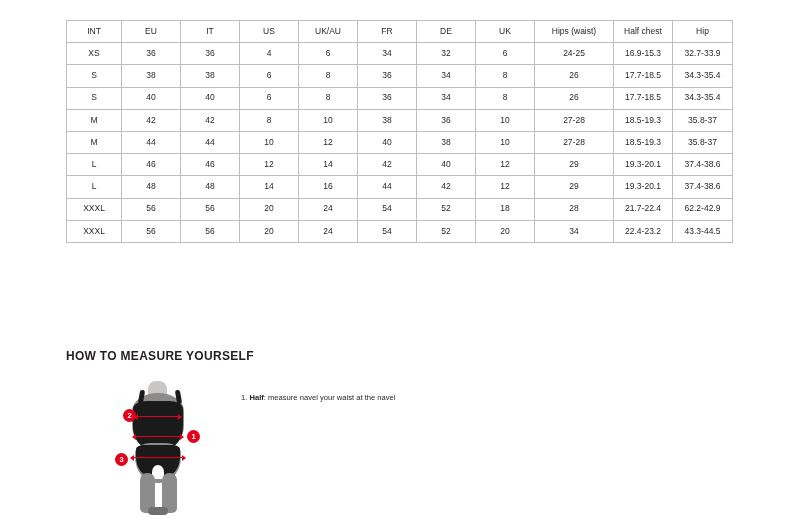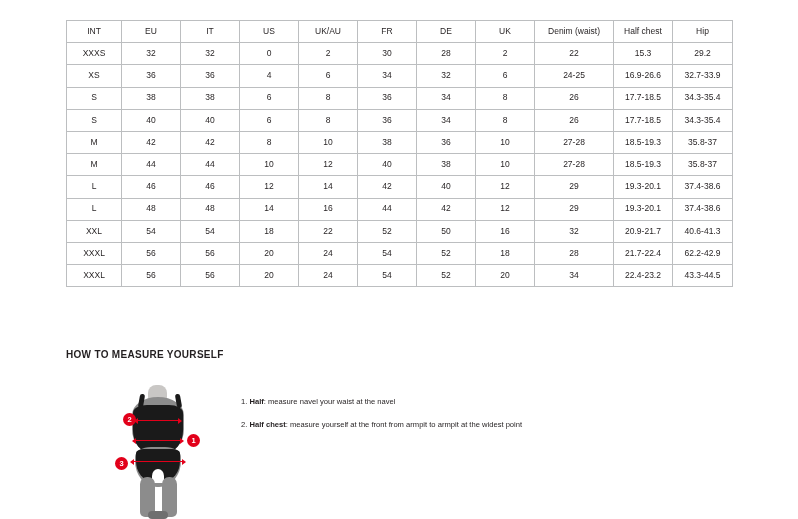--- a/index.html
+++ b/index.html
@@ -60,25 +60,25 @@
   col.c10 { width: 60px; }
 
   
   .howto {
     position: absolute;
     left: 66px;
     top: 349px;
     width: 700px;
   }
   .howto-title {
-    font-size: 10px;
+    font-size: 12px;
     font-weight: bold;
     letter-spacing: 0.3px;
     color: #231f20;
-    margin-bottom: 23px;
+    margin-bottom: 16px;
   }
   .howto-body {
     position: relative;
     height: 140px;
   }
   .figure-area {
     position: absolute;
     left: 30px;
     top: 2px;
     width: 130px;
@@ -237,48 +237,35 @@
       <tbody id="table-body">
           <tr class="head">
             <td>INT</td>
             <td>EU</td>
             <td>IT</td>
             <td>US</td>
             <td>UK/AU</td>
             <td>FR</td>
             <td>DE</td>
             <td>UK</td>
-            <td>Denim (waist)</td>
+            <td>Hips (waist)</td>
             <td>Half chest</td>
             <td>Hip</td>
-          </tr>
-          <tr>
-            <td>XXXS</td>
-            <td>32</td>
-            <td>32</td>
-            <td>0</td>
-            <td>2</td>
-            <td>30</td>
-            <td>28</td>
-            <td>2</td>
-            <td>22</td>
-            <td>15.3</td>
-            <td>29.2</td>
           </tr>
           <tr>
             <td>XS</td>
             <td>36</td>
             <td>36</td>
             <td>4</td>
             <td>6</td>
             <td>34</td>
             <td>32</td>
             <td>6</td>
             <td>24-25</td>
-            <td>16.9-26.6</td>
+            <td>16.9-15.3</td>
             <td>32.7-33.9</td>
           </tr>
           <tr>
             <td>S</td>
             <td>38</td>
             <td>38</td>
             <td>6</td>
             <td>8</td>
             <td>36</td>
             <td>34</td>
@@ -344,33 +331,20 @@
             <td>48</td>
             <td>48</td>
             <td>14</td>
             <td>16</td>
             <td>44</td>
             <td>42</td>
             <td>12</td>
             <td>29</td>
             <td>19.3-20.1</td>
             <td>37.4-38.6</td>
-          </tr>
-          <tr>
-            <td>XXL</td>
-            <td>54</td>
-            <td>54</td>
-            <td>18</td>
-            <td>22</td>
-            <td>52</td>
-            <td>50</td>
-            <td>16</td>
-            <td>32</td>
-            <td>20.9-21.7</td>
-            <td>40.6-41.3</td>
           </tr>
           <tr>
             <td>XXXL</td>
             <td>56</td>
             <td>56</td>
             <td>20</td>
             <td>24</td>
             <td>54</td>
             <td>52</td>
             <td>18</td>
@@ -418,19 +392,18 @@
           <div class="m-line m-hips"></div>
 
           <div class="bullet b1">1</div>
           <div class="bullet b2">2</div>
           <div class="bullet b3">3</div>
         </div>
       </div>
 
       <div class="notes" id="notes-list">
           <div class="note"><span>1.</span> <b>Half</b><span>: measure navel your waist at the navel</span></div>
-          <div class="note"><span>2.</span> <b>Half chest</b><span>: measure yourself at the front from armpit to armpit at the widest point</span></div>
         </div>
 
     </div>
   </div>
 
 </div>
 
 </body></html>

